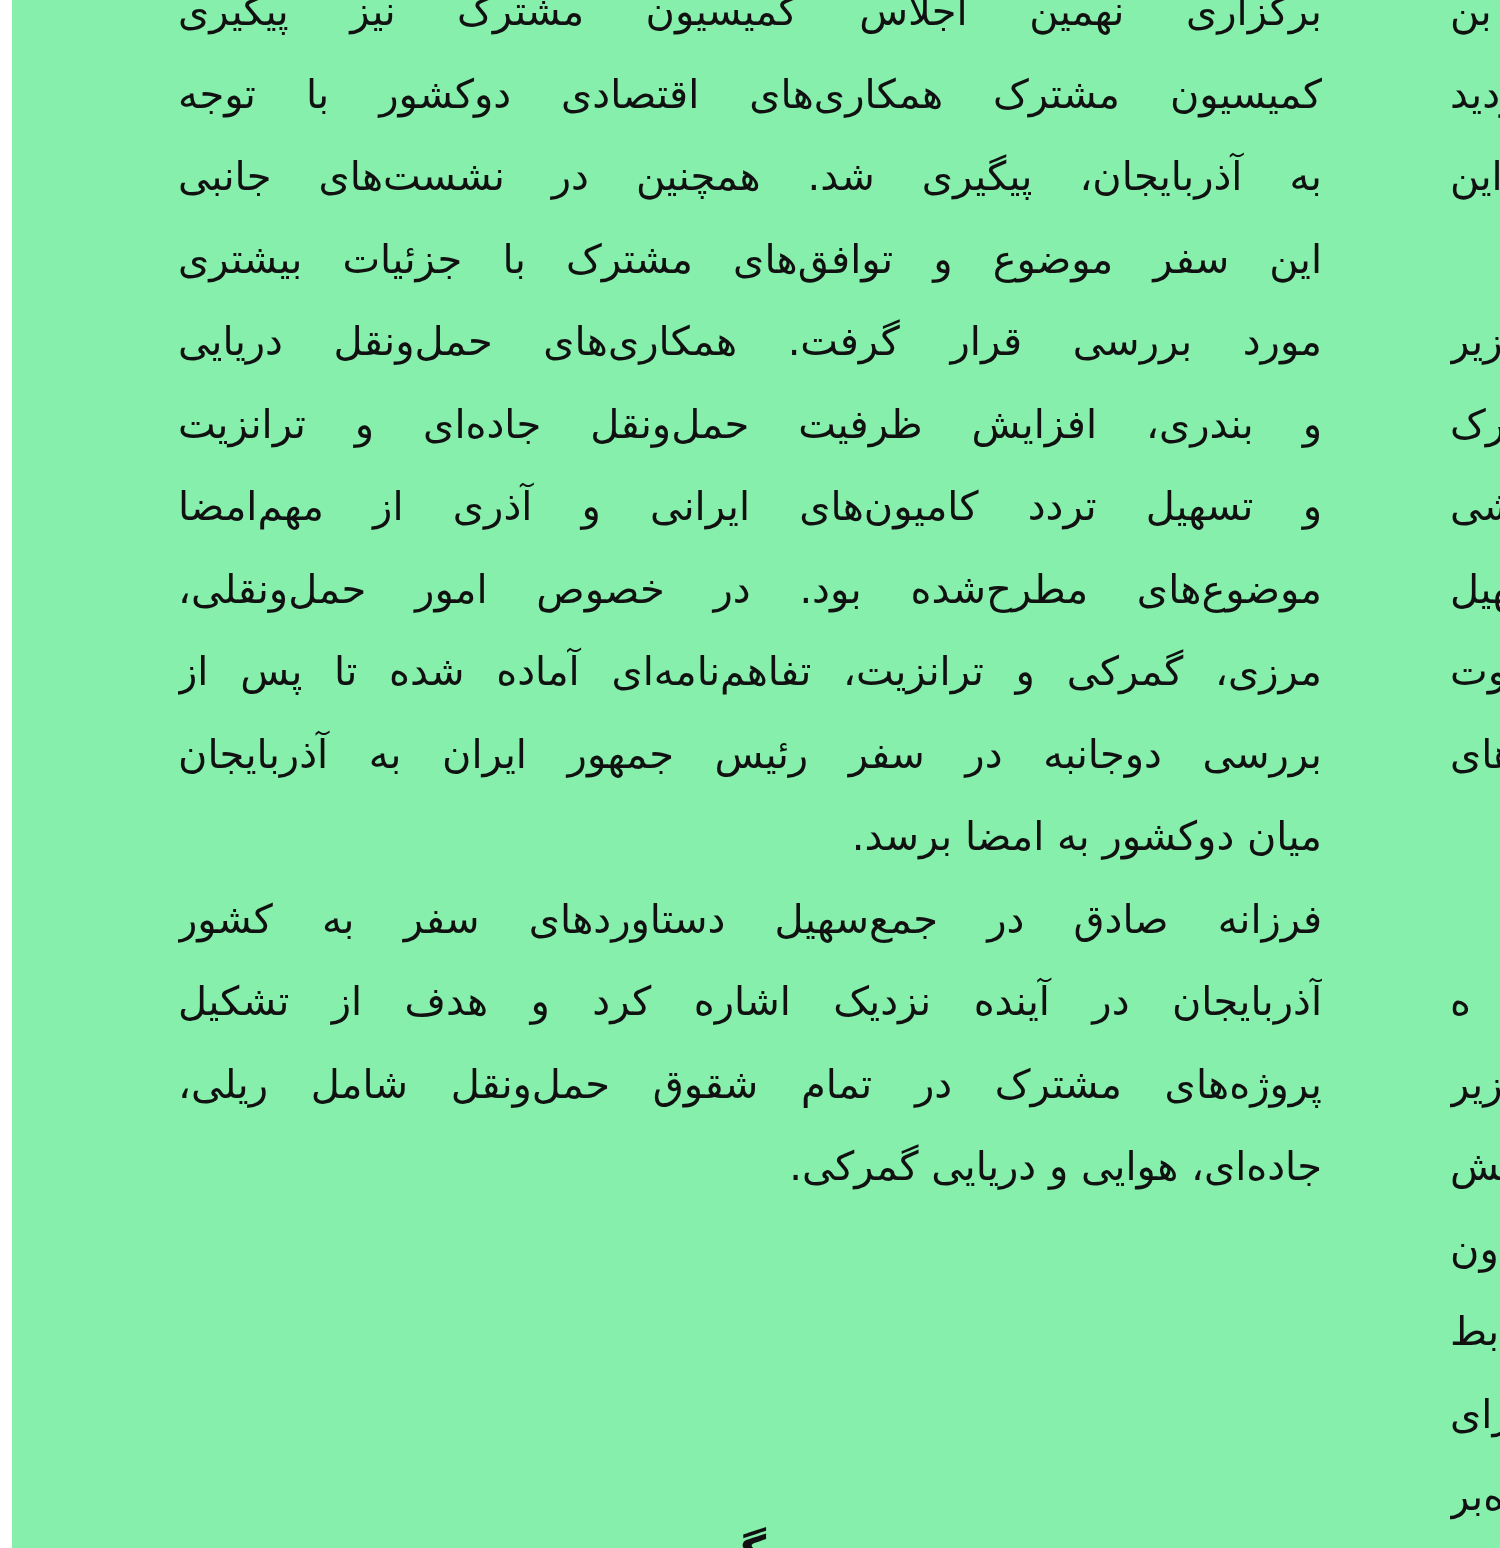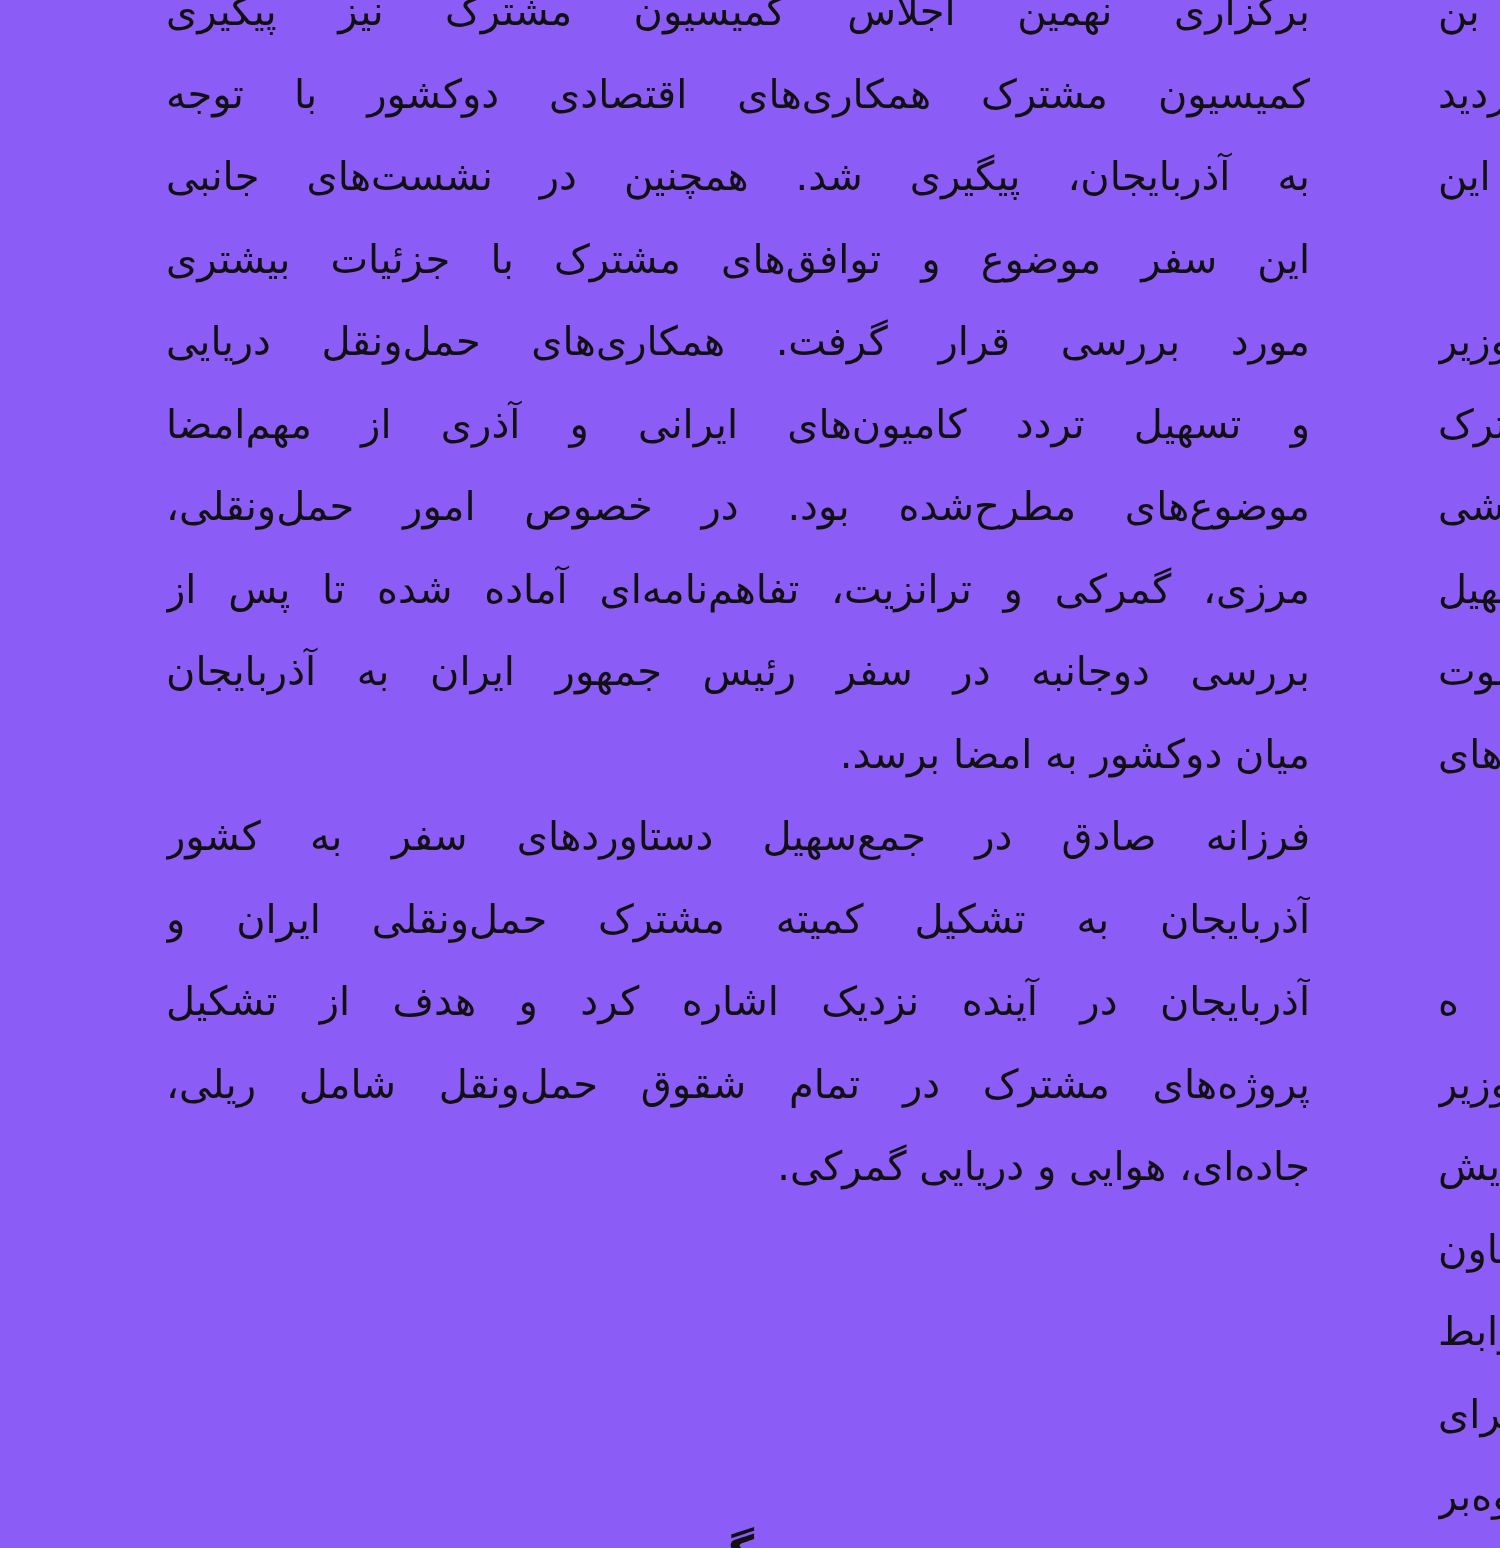--- a/index.html
+++ b/index.html
@@ -11,21 +11,22 @@
     width: 1500px;
     height: 1548px;
     position: relative;
     overflow: hidden;
     font-family: "DejaVu Sans", sans-serif;
     color: #111111;
   }
   .page {
     position: absolute;
     inset: 0;
-    background: #8b5cf6;
+    background: #86efac;
+    margin-left: 12px;
   }
   .col-main {
     position: absolute;
     left: 166px;
     top: -30px;
     width: 1144px;
     direction: rtl;
   }
   .line {
     display: block;
@@ -81,29 +82,29 @@
 
 <div class="page">
 
   <div class="col-main">
     <div>
       <span class="line">برگزاری نهمین اجلاس کمیسیون مشترک نیز پیگیری</span>
       <span class="line">کمیسیون مشترک همکاری‌های اقتصادی دوکشور با توجه</span>
       <span class="line">به آذربایجان، پیگیری شد. همچنین در نشست‌های جانبی</span>
       <span class="line">این سفر موضوع و توافق‌های مشترک با جزئیات بیشتری</span>
       <span class="line">مورد بررسی قرار گرفت. همکاری‌های حمل‌ونقل دریایی</span>
+      <span class="line">و بندری، افزایش ظرفیت حمل‌ونقل جاده‌ای و ترانزیت</span>
       <span class="line">و تسهیل تردد کامیون‌های ایرانی و آذری از مهم‌امضا</span>
       <span class="line">موضوع‌های مطرح‌شده بود. در خصوص امور حمل‌ونقلی،</span>
       <span class="line">مرزی، گمرکی و ترانزیت، تفاهم‌نامه‌ای آماده شده تا پس از</span>
       <span class="line">بررسی دوجانبه در سفر رئیس جمهور ایران به آذربایجان</span>
       <span class="line last">میان دوکشور به امضا برسد.</span>
     </div>
     <div>
       <span class="line">فرزانه صادق در جمع‌سهیل دستاوردهای سفر به کشور</span>
-      <span class="line">آذربایجان به تشکیل کمیته مشترک حمل‌ونقلی ایران و</span>
       <span class="line">آذربایجان در آینده نزدیک اشاره کرد و هدف از تشکیل</span>
       <span class="line">پروژه‌های مشترک در تمام شقوق حمل‌ونقل شامل ریلی،</span>
       <span class="line last">جاده‌ای، هوایی و دریایی گمرکی.</span>
     </div>
   </div>
 
   <div class="heading-partial">... دیگر</div>
 
   <div class="col-right">
     <span class="rline"><span>بن</span></span>

